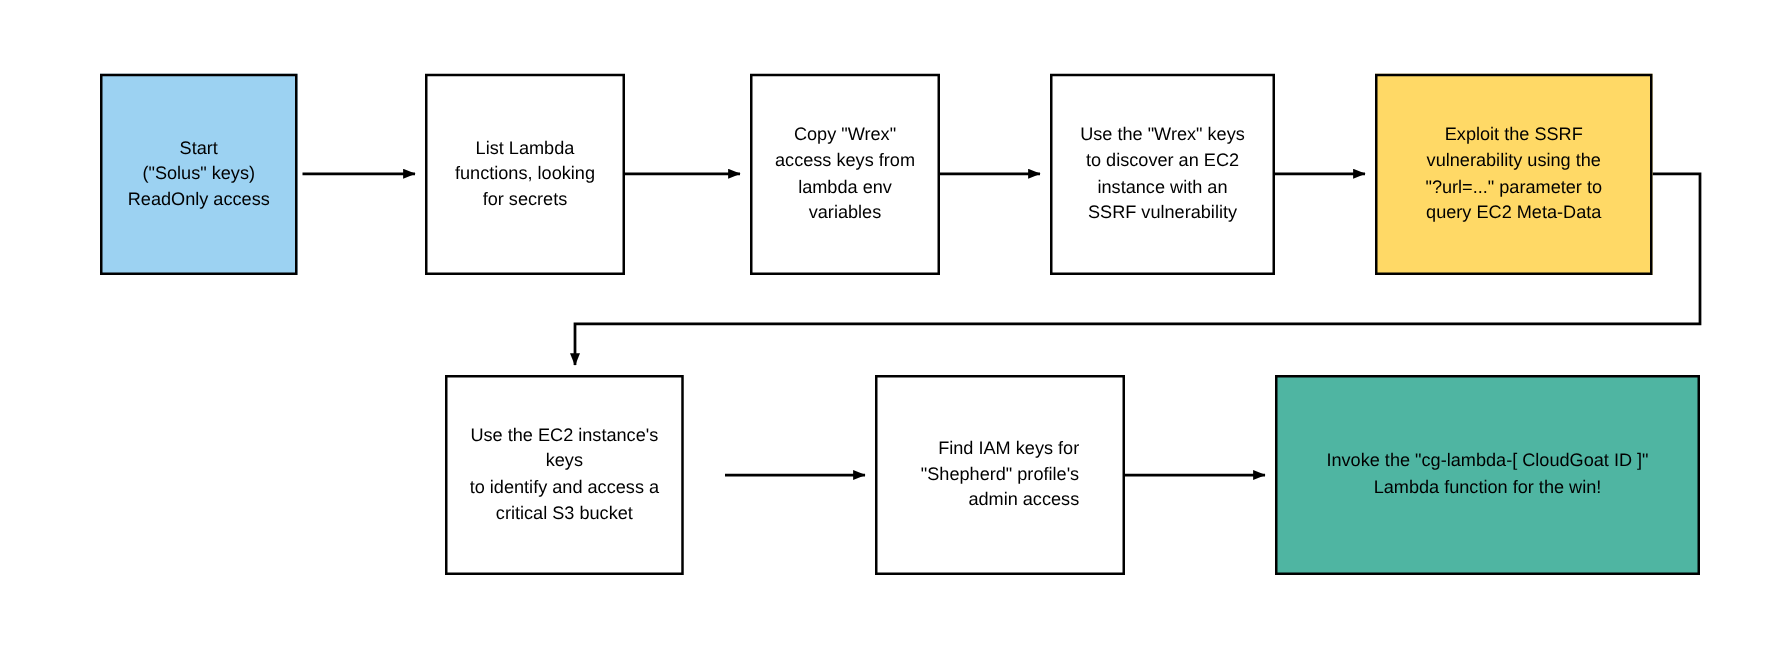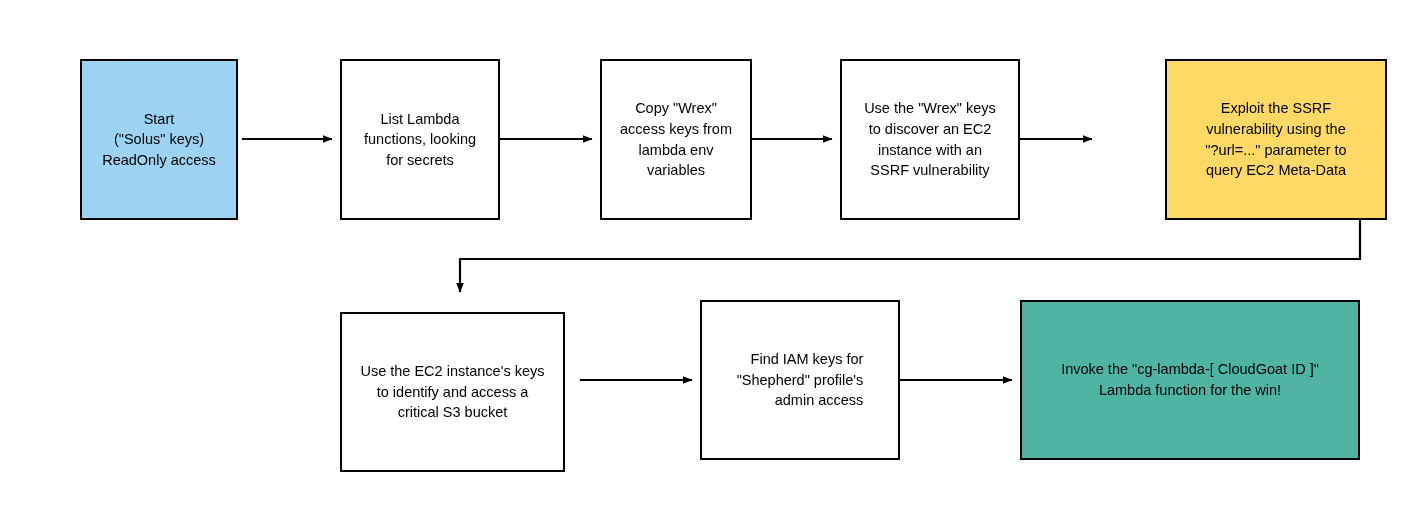--- a/index.html
+++ b/index.html
@@ -85,27 +85,27 @@
 access keys from
 lambda env
 variables</div>
       </div>
       <div class="node" style="left: 840px; top: 59px; width: 180px; height: 161px;">
         <div class="node-label">Use the "Wrex" keys
 to discover an EC2
 instance with an
 SSRF vulnerability</div>
       </div>
-      <div class="node yellow" style="left: 1165px; top: 59px; width: 222px; height: 161px;">
+      <div class="node yellow" style="left: 1100px; top: 59px; width: 222px; height: 161px;">
         <div class="node-label">Exploit the SSRF
 vulnerability using the
 "?url=..." parameter to
 query EC2 Meta-Data</div>
       </div>
-      <div class="node" style="left: 340px; top: 300px; width: 225px; height: 160px; margin-top: 12px;">
+      <div class="node" style="left: 356px; top: 300px; width: 191px; height: 160px;">
         <div class="node-label">Use the EC2 instance's keys
 to identify and access a
 critical S3 bucket</div>
       </div>
       <div class="node" style="left: 700px; top: 300px; width: 200px; height: 160px; text-align: right;">
         <div class="node-label">Find IAM keys for
 "Shepherd" profile's
 admin access</div>
       </div>
       <div class="node green" style="left: 1020px; top: 300px; width: 340px; height: 160px;">

